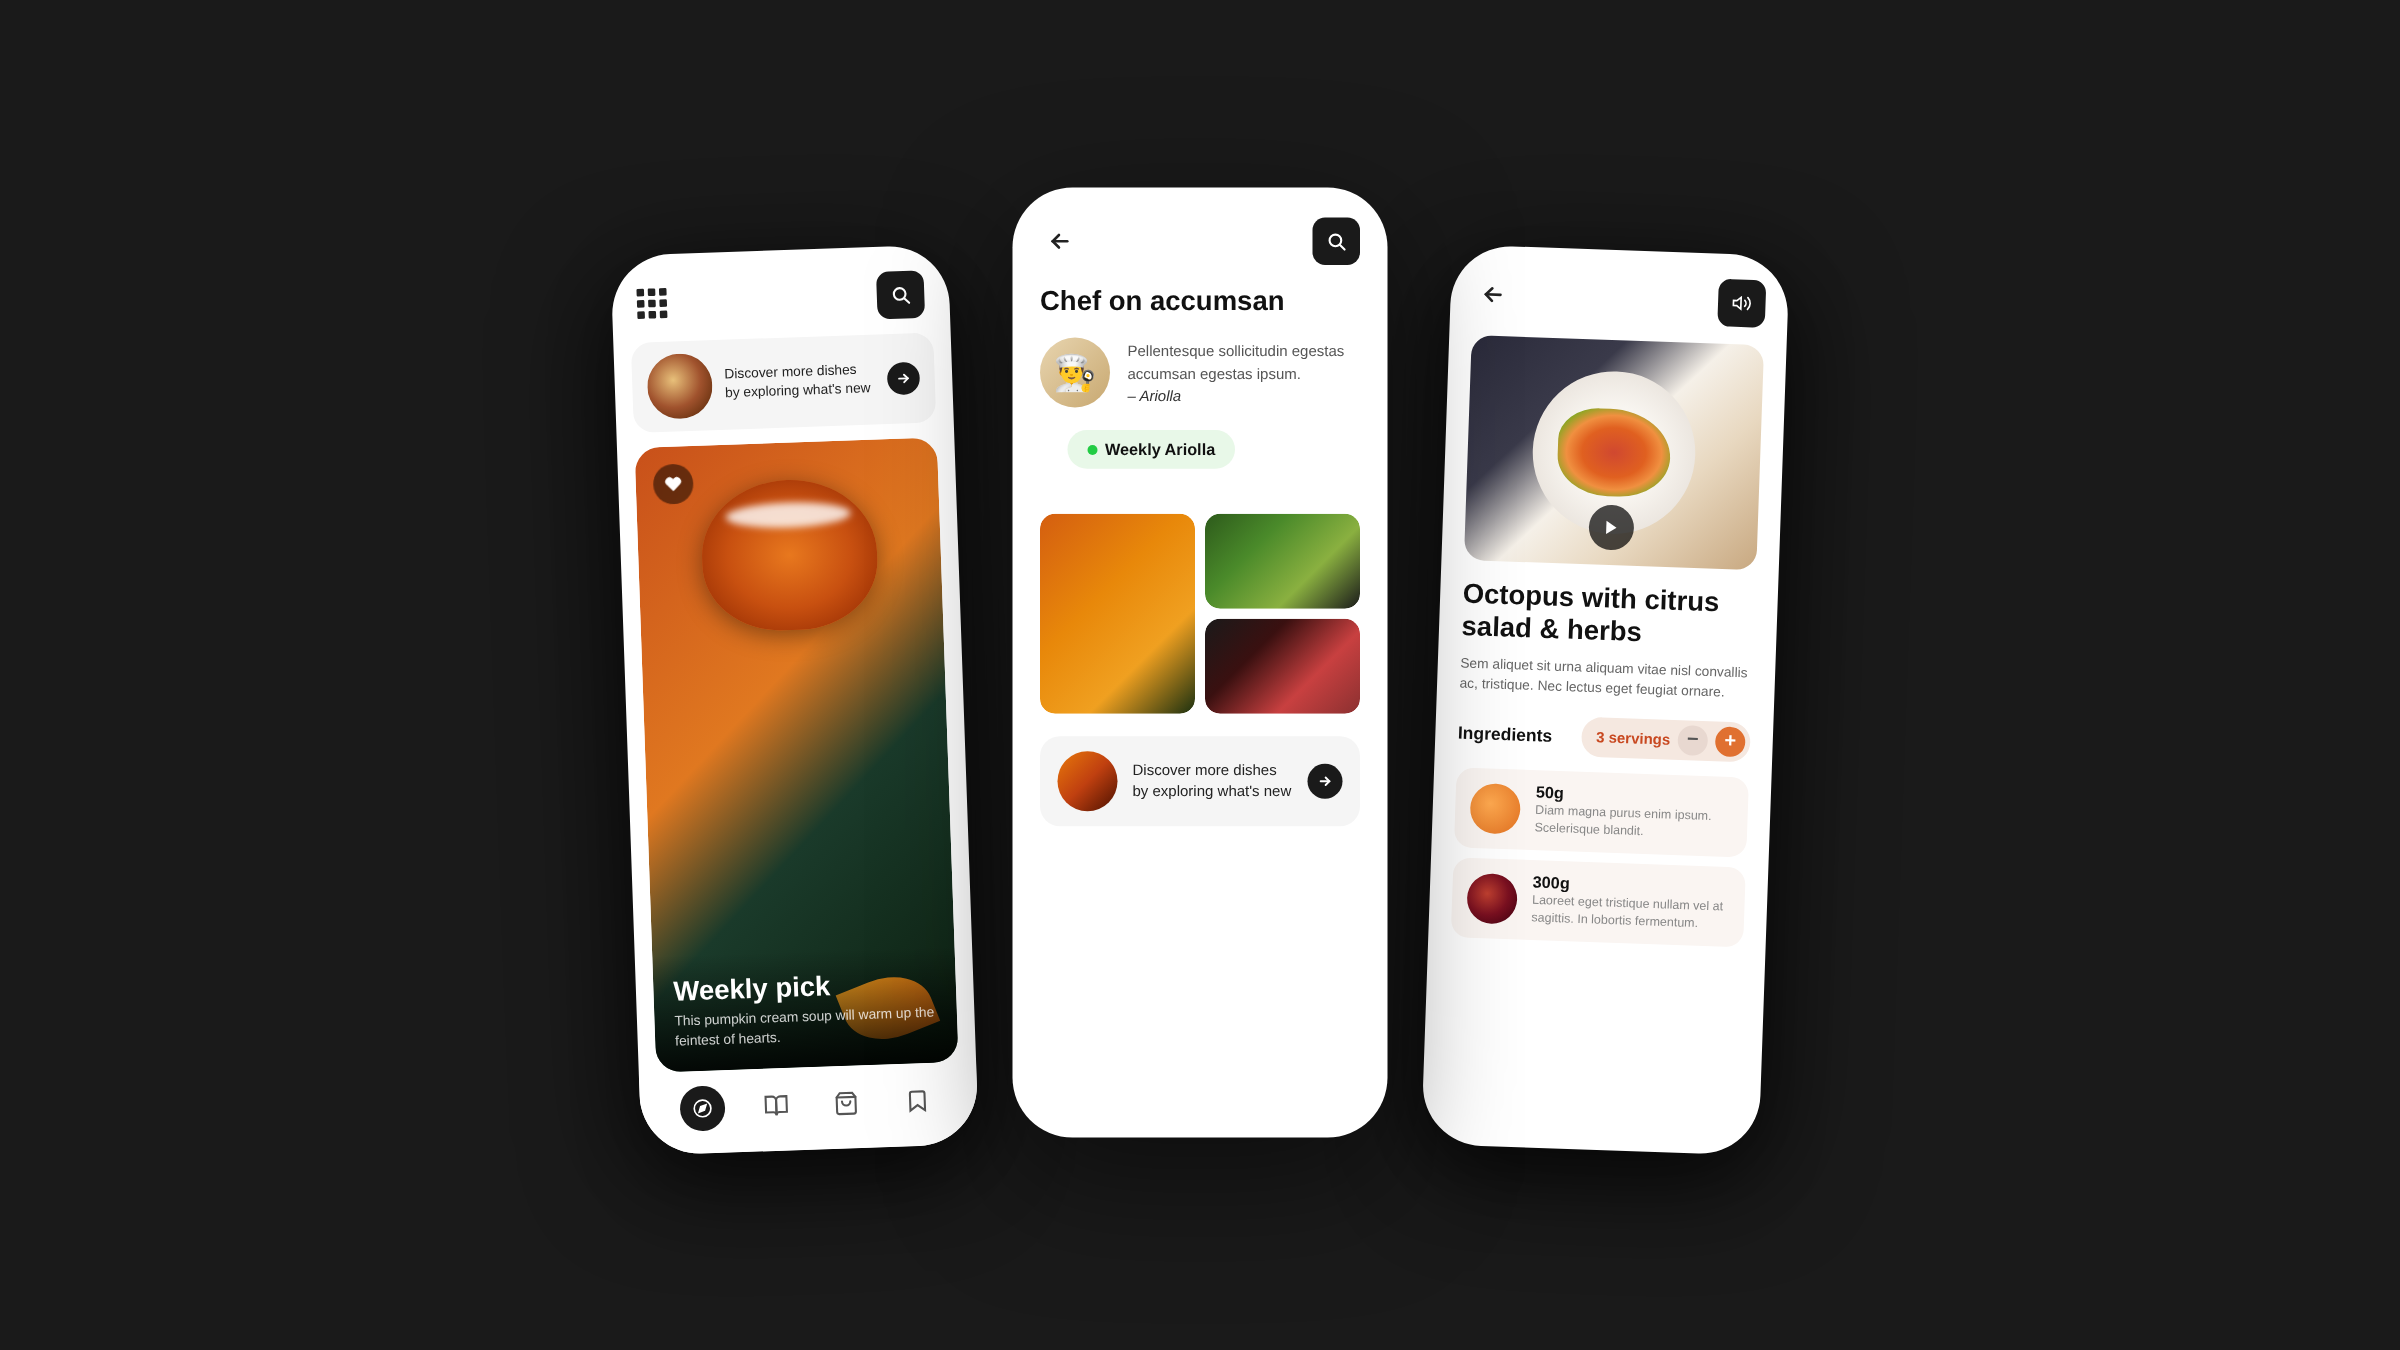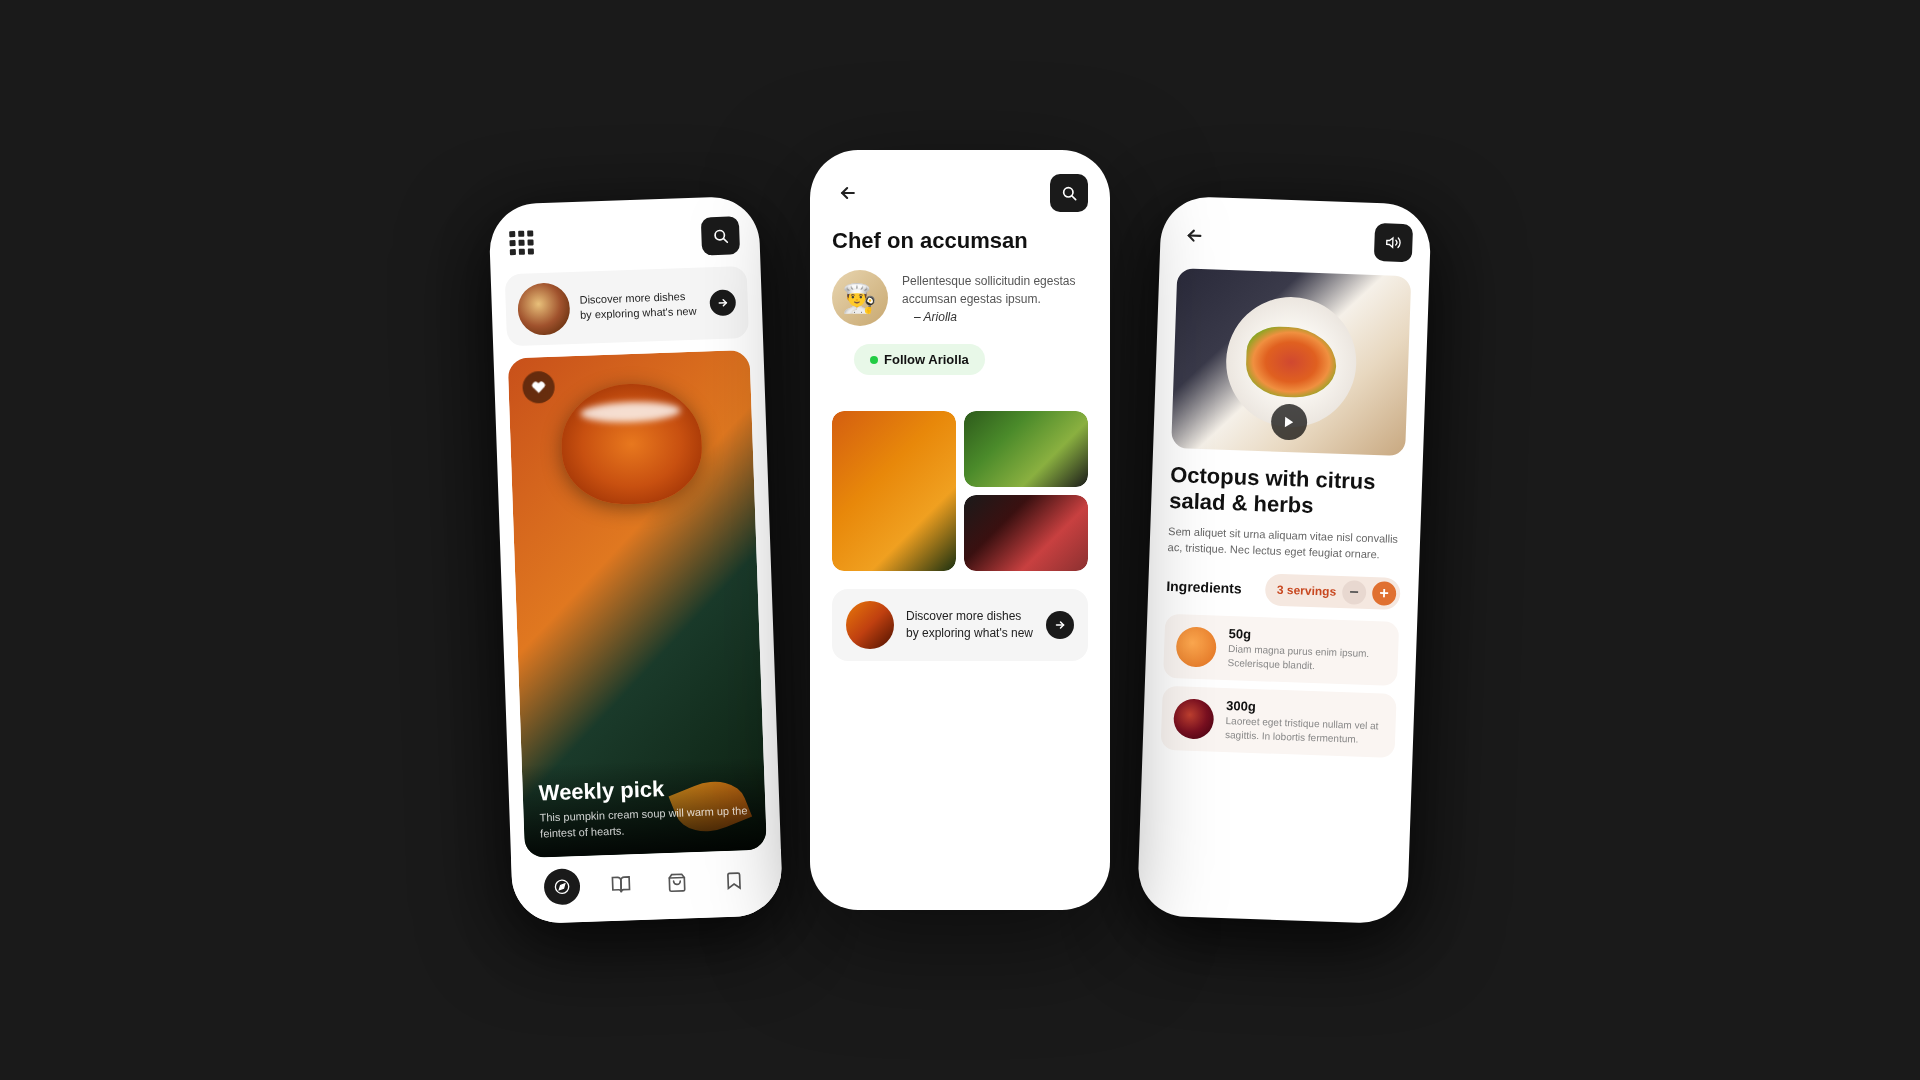--- a/index.html
+++ b/index.html
@@ -234,21 +234,20 @@
     .chef-quote {
       font-size: 12px;
       color: #555;
       line-height: 1.5;
     }
     .chef-name {
       font-style: italic;
       color: #333;
       font-size: 12px;
       margin-top: 2px;
-      margin-left: 12px;
     }
     .follow-btn {
       margin: 0 22px 20px;
       display: inline-flex;
       align-items: center;
       gap: 6px;
       background: #e8f8e8;
       border-radius: 20px;
       padding: 8px 16px;
       cursor: pointer;
@@ -578,21 +577,21 @@
       <div class="chef-avatar">👨‍🍳</div>
       <div>
         <div class="chef-quote">Pellentesque sollicitudin egestas accumsan egestas ipsum.</div>
         <div class="chef-name">– Ariolla</div>
       </div>
     </div>
 
     <div style="padding: 0 22px 16px;">
       <div class="follow-btn">
         <div class="follow-dot"></div>
-        <span class="follow-label">Follow Ariolla</span>
+        <span class="follow-label">Weekly Ariolla</span>
       </div>
     </div>
 
     <div class="p2-grid">
       <div class="p2-img tall">
         <div class="p2-img-inner img-carrot" style="height:160px; border-radius:12px;"></div>
       </div>
       <div class="p2-img short">
         <div class="p2-img-inner img-avocado" style="height:76px; border-radius:12px;"></div>
       </div>

